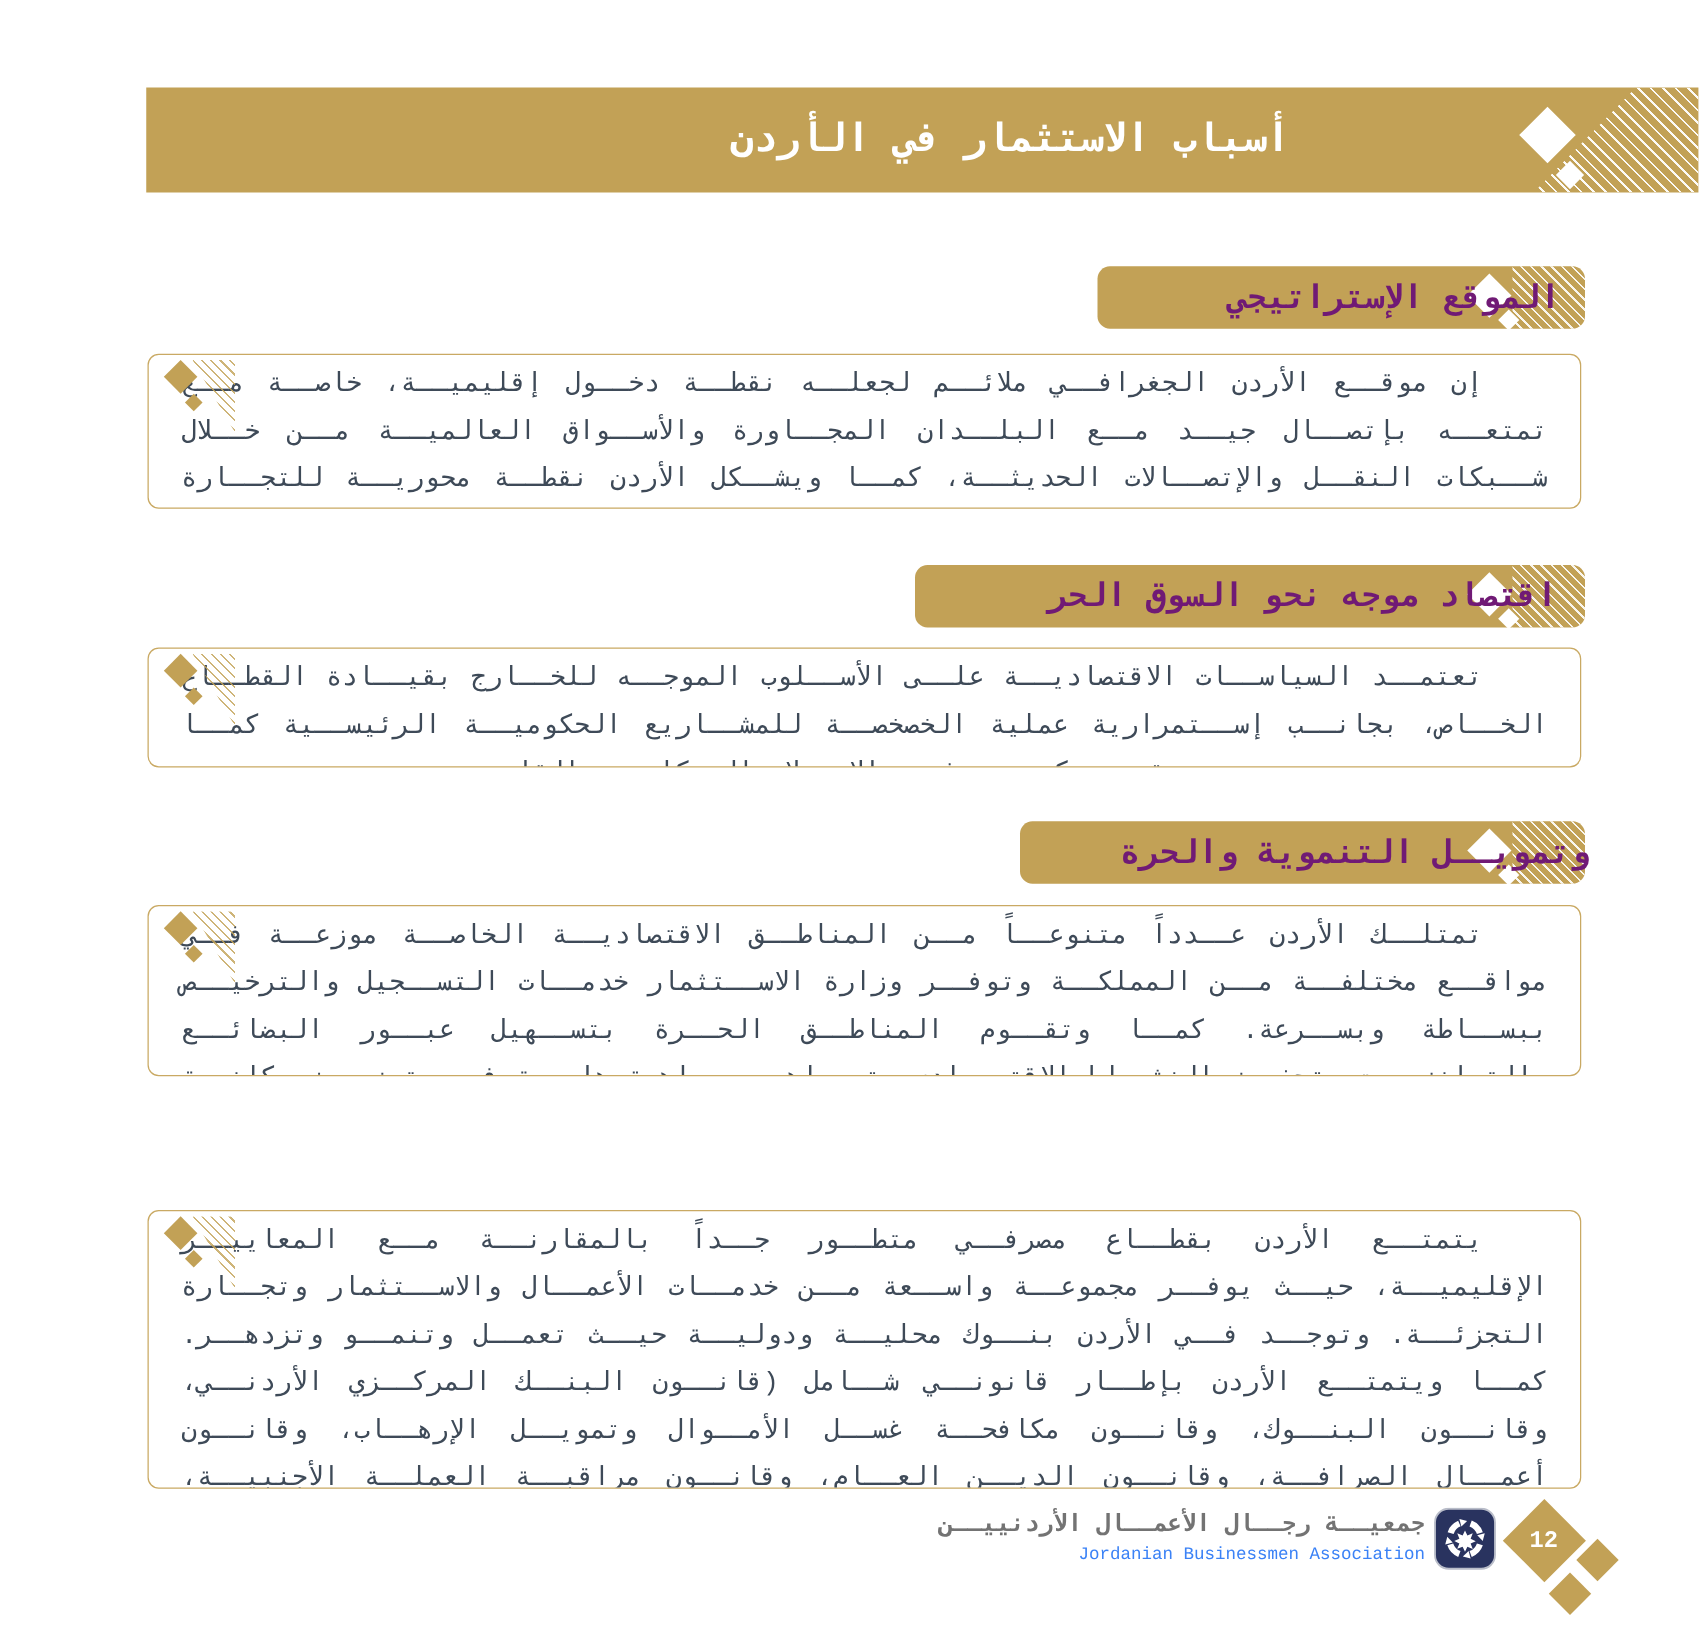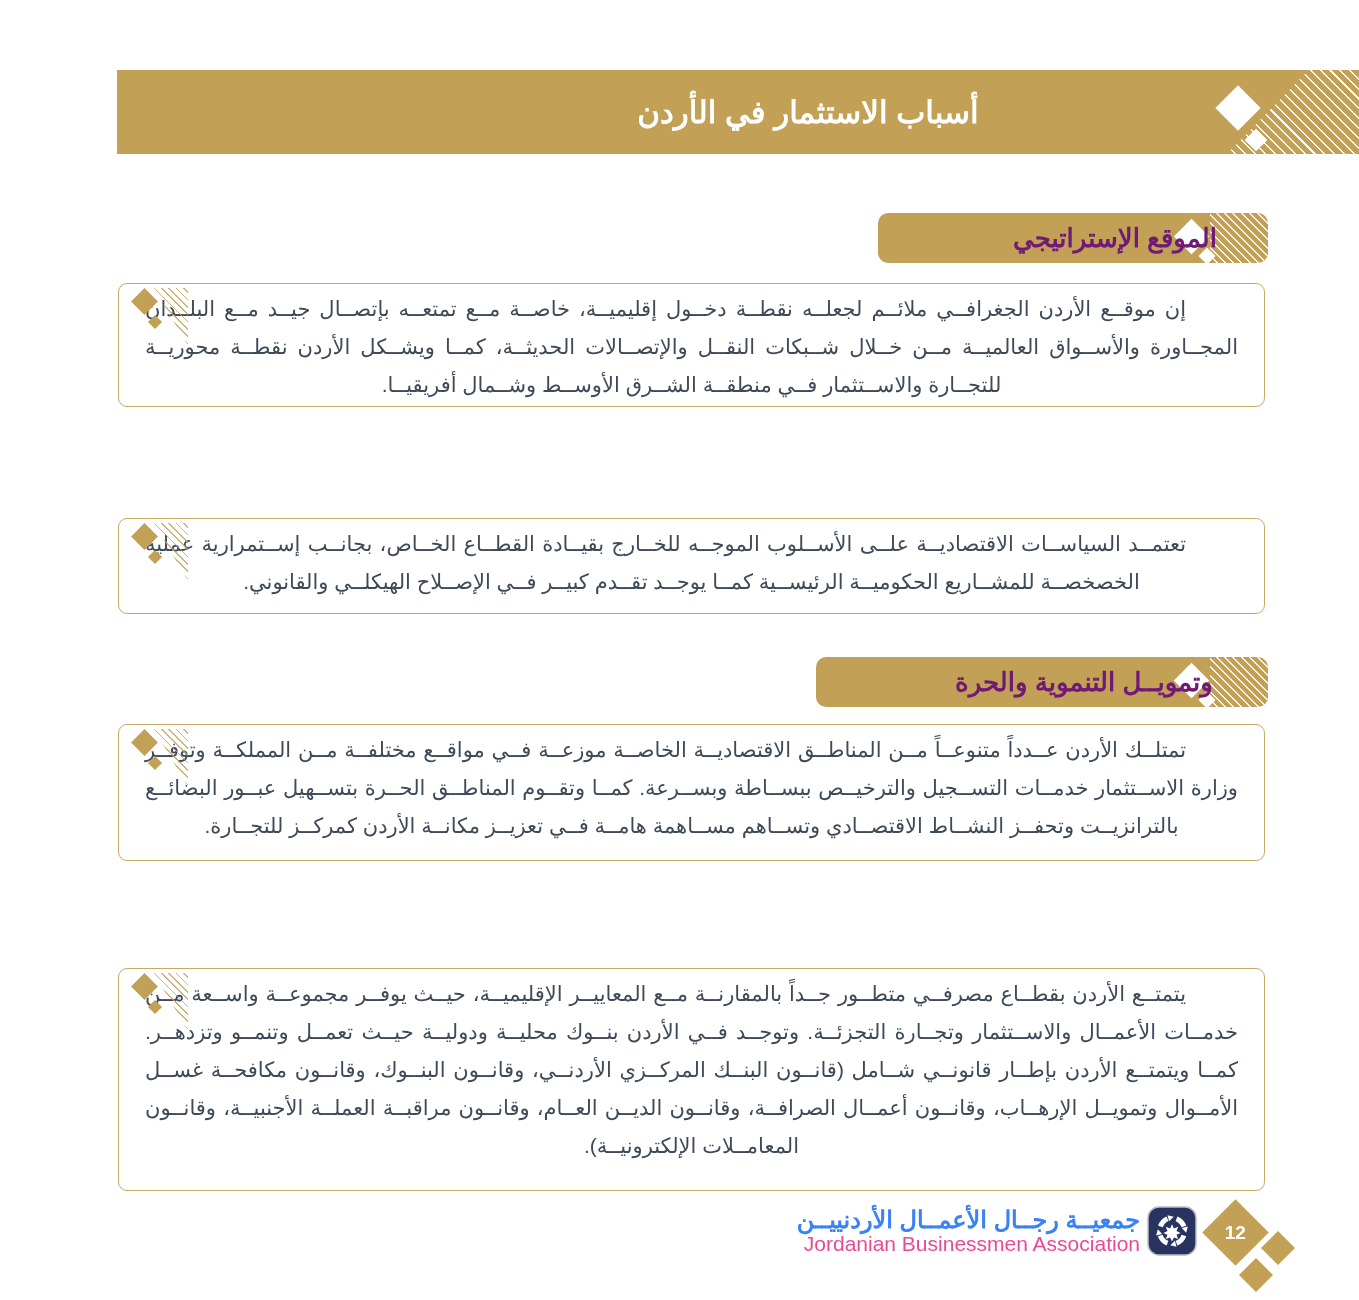--- a/index.html
+++ b/index.html
@@ -1,18 +1,18 @@
 <!DOCTYPE html>
 <html lang="ar"><head>
 <meta charset="utf-8">
 <style>
   html,body{margin:0;padding:0;background:#ffffff;}
   .page{
     position:relative;width:1359px;height:1300px;background:#ffffff;
-    overflow:hidden;font-family:Liberation Sans, sans-serif;
+    overflow:hidden;font-family:Liberation Mono, monospace;
   }
 
   
   .header-bar{
     position:absolute;left:117px;top:70px;right:0;height:84px;
     background:#c2a156;display:flex;align-items:center;justify-content:center;
   }
   .header-title{
     color:#ffffff;font-size:31px;font-weight:bold;letter-spacing:.5px;
     transform:translateX(70px);direction:rtl;white-space:nowrap;
@@ -84,22 +84,22 @@
     position:absolute;left:11px;top:4px;width:19px;height:19px;
     background:#c2a156;transform:rotate(45deg);
   }
   .box-decor .d-small{
     position:absolute;left:26px;top:29px;width:10px;height:10px;
     background:#c2a156;transform:rotate(45deg);
   }
 
   
   .footer-org{position:absolute;right:219px;top:1207px;text-align:right;}
-  .org-ar{color:#3b82f6;font-size:24px;font-weight:bold;line-height:26px;direction:rtl;}
-  .org-en{color:#ec4899;font-size:21px;line-height:22px;direction:ltr;}
+  .org-ar{color:#737373;font-size:19px;font-weight:bold;line-height:26px;direction:rtl;}
+  .org-en{color:#3b82f6;font-size:14px;line-height:22px;direction:ltr;}
   .logo{position:absolute;left:1147px;top:1206px;width:50px;height:50px;}
 
   .pg-diamond{position:absolute;background:#c2a156;transform:rotate(45deg);}
   .pg-large{left:1212px;top:1209px;width:47px;height:47px;display:flex;align-items:center;justify-content:center;}
   .pg-num{transform:rotate(-45deg);color:#ffffff;font-size:19px;font-weight:bold;}
   .pg-med{left:1266px;top:1236px;width:24px;height:24px;}
   .pg-small{left:1244px;top:1263px;width:24px;height:24px;}
 </style>
 </head>
 <body>
@@ -122,20 +122,26 @@
 
   <div class="text-box x1">
     <div class="box-decor">
       <div class="stripes"></div>
       <div class="d-big"></div>
       <div class="d-small"></div>
     </div>
     <p>إن موقــع الأردن الجغرافــي ملائــم لجعلــه نقطــة دخــول إقليميــة، خاصــة مــع تمتعــه بإتصــال جيــد مــع البلــدان المجــاورة والأســواق العالميــة مــن خــلال شــبكات النقــل والإتصــالات الحديثــة، كمــا ويشــكل الأردن نقطــة محوريــة للتجــارة والاســتثمار فــي منطقــة الشــرق الأوســط وشــمال أفريقيــا.</p>
   </div>
 
+  <div class="sec-banner b2">
+    <div class="banner-stripes"></div>
+    <div class="banner-diamond-big"></div>
+    <div class="banner-diamond-small"></div>
+    <div class="heading">اقتصاد موجه نحو السوق الحر</div>
+  </div>
 
   <div class="text-box x2">
     <div class="box-decor">
       <div class="stripes"></div>
       <div class="d-big"></div>
       <div class="d-small"></div>
     </div>
     <p>تعتمــد السياســات الاقتصاديــة علــى الأســلوب الموجــه للخــارج بقيــادة القطــاع الخــاص، بجانــب إســتمرارية عملية الخصخصــة للمشــاريع الحكوميــة الرئيســية كمــا يوجــد تقــدم كبيــر فــي الإصــلاح الهيكلــي والقانوني.</p>
   </div>
 

